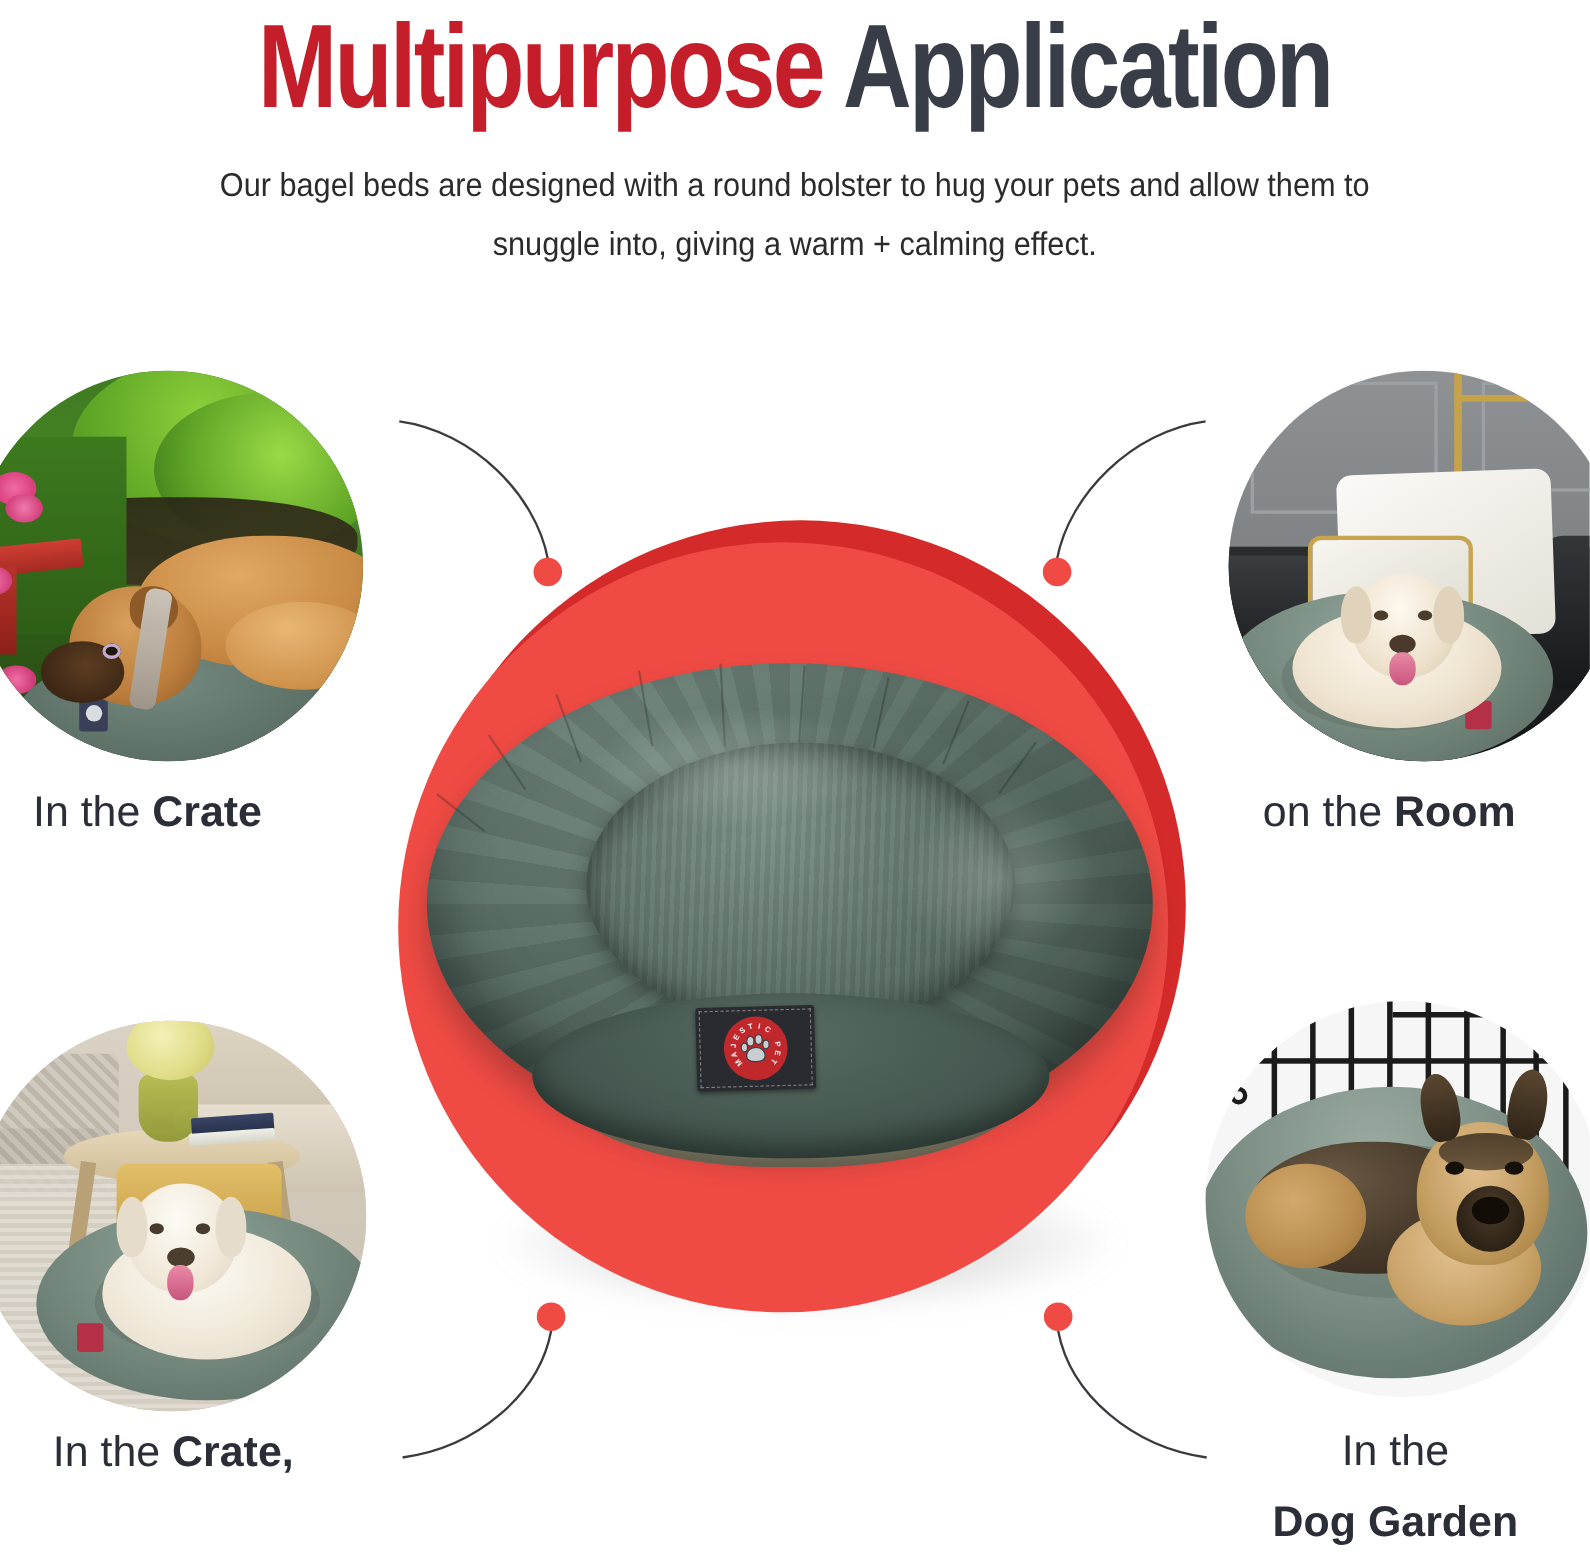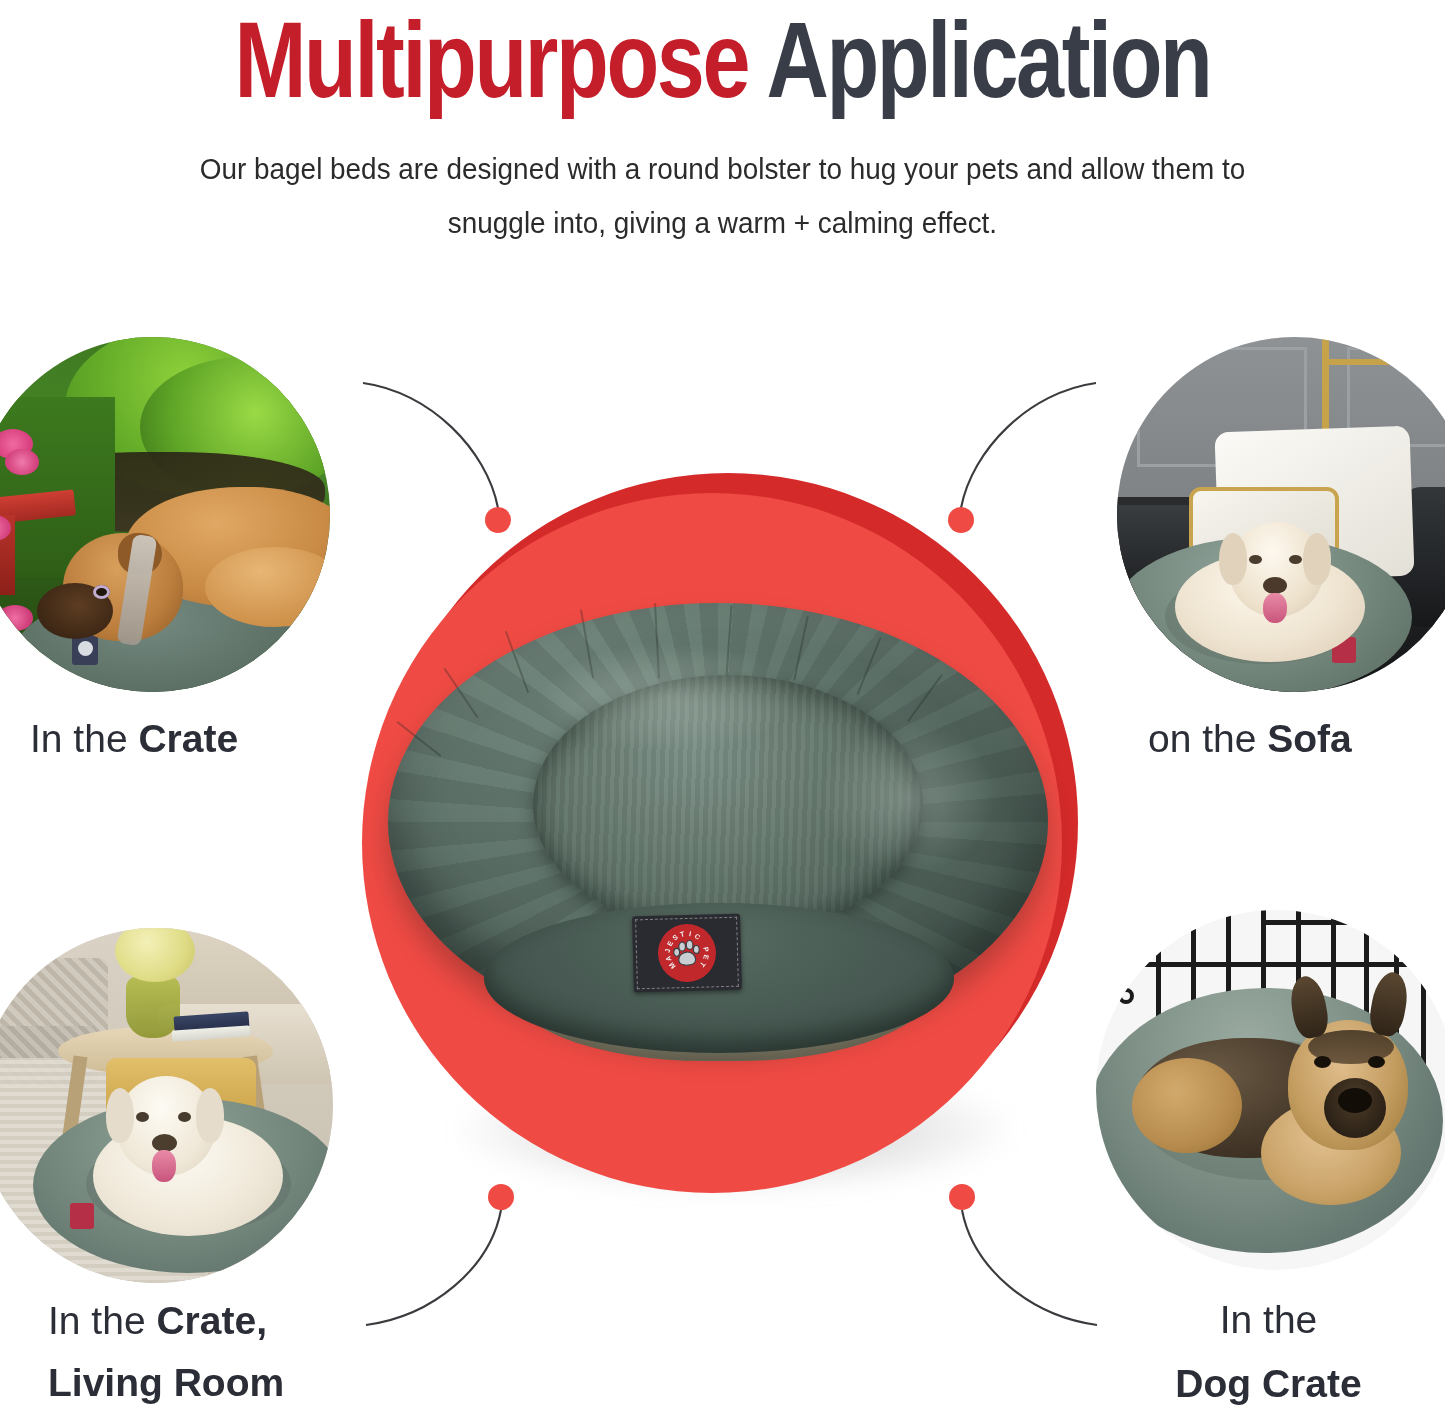--- a/index.html
+++ b/index.html
@@ -305,21 +305,21 @@
          background:#e0d2bb;"></div>
     <div class="p" style="left:186px;top:196px;width:28px;height:52px;border-radius:50% 50% 46% 46%;
          background:#e0d2bb;"></div>
     <div class="p" style="left:132px;top:218px;width:13px;height:9px;border-radius:50%;background:#4a3d2e;"></div>
     <div class="p" style="left:172px;top:218px;width:13px;height:9px;border-radius:50%;background:#4a3d2e;"></div>
     <div class="p" style="left:146px;top:240px;width:24px;height:17px;border-radius:50%;background:#4b3a2c;"></div>
     <div class="p" style="left:146px;top:256px;width:24px;height:30px;border-radius:46%;
          background:linear-gradient(#e88aa6,#c9567d);"></div>
   </div>
 </div>
-<div class="tlabel" style="left:1148px; top:712px;"><span>on the </span><b>Sofa</b></div>
+<div class="tlabel" style="left:1148px; top:712px;"><span>on the </span><b>Room</b></div>
 
 <div class="thumb" id="thumb-living" style="left:-22px; top:928px; width:355px; height:355px;">
   <div class="scene" style="background:linear-gradient(#d9d2c5 0%,#cfc7b8 50%,#c6bdaf 100%);">
 
     <div class="p" style="left:160px;top:-6px;width:220px;height:120px;border-radius:14px;
          background:linear-gradient(#ded5c4,#c9bfab);"></div>
     <div class="p" style="left:180px;top:76px;width:200px;height:80px;border-radius:12px;
          background:linear-gradient(#e7dfd0,#cec4b1);"></div>
 
     <div class="p" style="left:-20px;top:30px;width:150px;height:100px;border-radius:10px;
@@ -364,21 +364,20 @@
          background:#e5dccb;"></div>
     <div class="p" style="left:158px;top:184px;width:13px;height:10px;border-radius:50%;background:#473b2d;"></div>
     <div class="p" style="left:200px;top:184px;width:13px;height:10px;border-radius:50%;background:#473b2d;"></div>
     <div class="p" style="left:174px;top:206px;width:25px;height:18px;border-radius:50%;background:#4b3e2f;"></div>
     <div class="p" style="left:174px;top:222px;width:24px;height:32px;border-radius:46%;
          background:linear-gradient(#e98aa8,#c8557c);"></div>
   </div>
 </div>
 <div class="tlabel" style="left:48px; top:1290px; line-height:62px;">
   <div><span>In the </span><b>Crate,</b></div>
-  <div><b>Living Room</b></div>
 </div>
 
 <div class="thumb" id="thumb-crate" style="left:1096px; top:910px; width:360px; height:360px; background:#ffffff;">
   <div class="scene" style="background:#f6f6f6;">
 
     <div class="p" style="left:60px;top:-10px;width:5px;height:130px;background:#1b1b1b;"></div>
     <div class="p" style="left:95px;top:-20px;width:5px;height:130px;background:#1b1b1b;"></div>
     <div class="p" style="left:130px;top:-25px;width:5px;height:130px;background:#1b1b1b;"></div>
     <div class="p" style="left:165px;top:-25px;width:5px;height:130px;background:#1b1b1b;"></div>
     <div class="p" style="left:200px;top:-20px;width:5px;height:130px;background:#1b1b1b;"></div>
@@ -411,14 +410,14 @@
          background:linear-gradient(#3b2e20,#5a4731);opacity:.85;"></div>
     <div class="p" style="left:218px;top:146px;width:17px;height:12px;border-radius:50%;background:#15100a;"></div>
     <div class="p" style="left:272px;top:146px;width:17px;height:12px;border-radius:50%;background:#15100a;"></div>
     <div class="p" style="left:228px;top:168px;width:62px;height:60px;border-radius:50%;
          background:radial-gradient(ellipse at 50% 35%,#4d3c28 0%,#2a2016 75%);"></div>
     <div class="p" style="left:242px;top:178px;width:34px;height:25px;border-radius:50%;background:#120d07;"></div>
   </div>
 </div>
 <div class="tlabel" style="left:1096px; top:1288px; width:345px; text-align:center; line-height:64px;">
   <div>In the</div>
-  <div><b>Dog Crate</b></div>
+  <div><b>Dog Garden</b></div>
 </div>
 
 </body></html>

